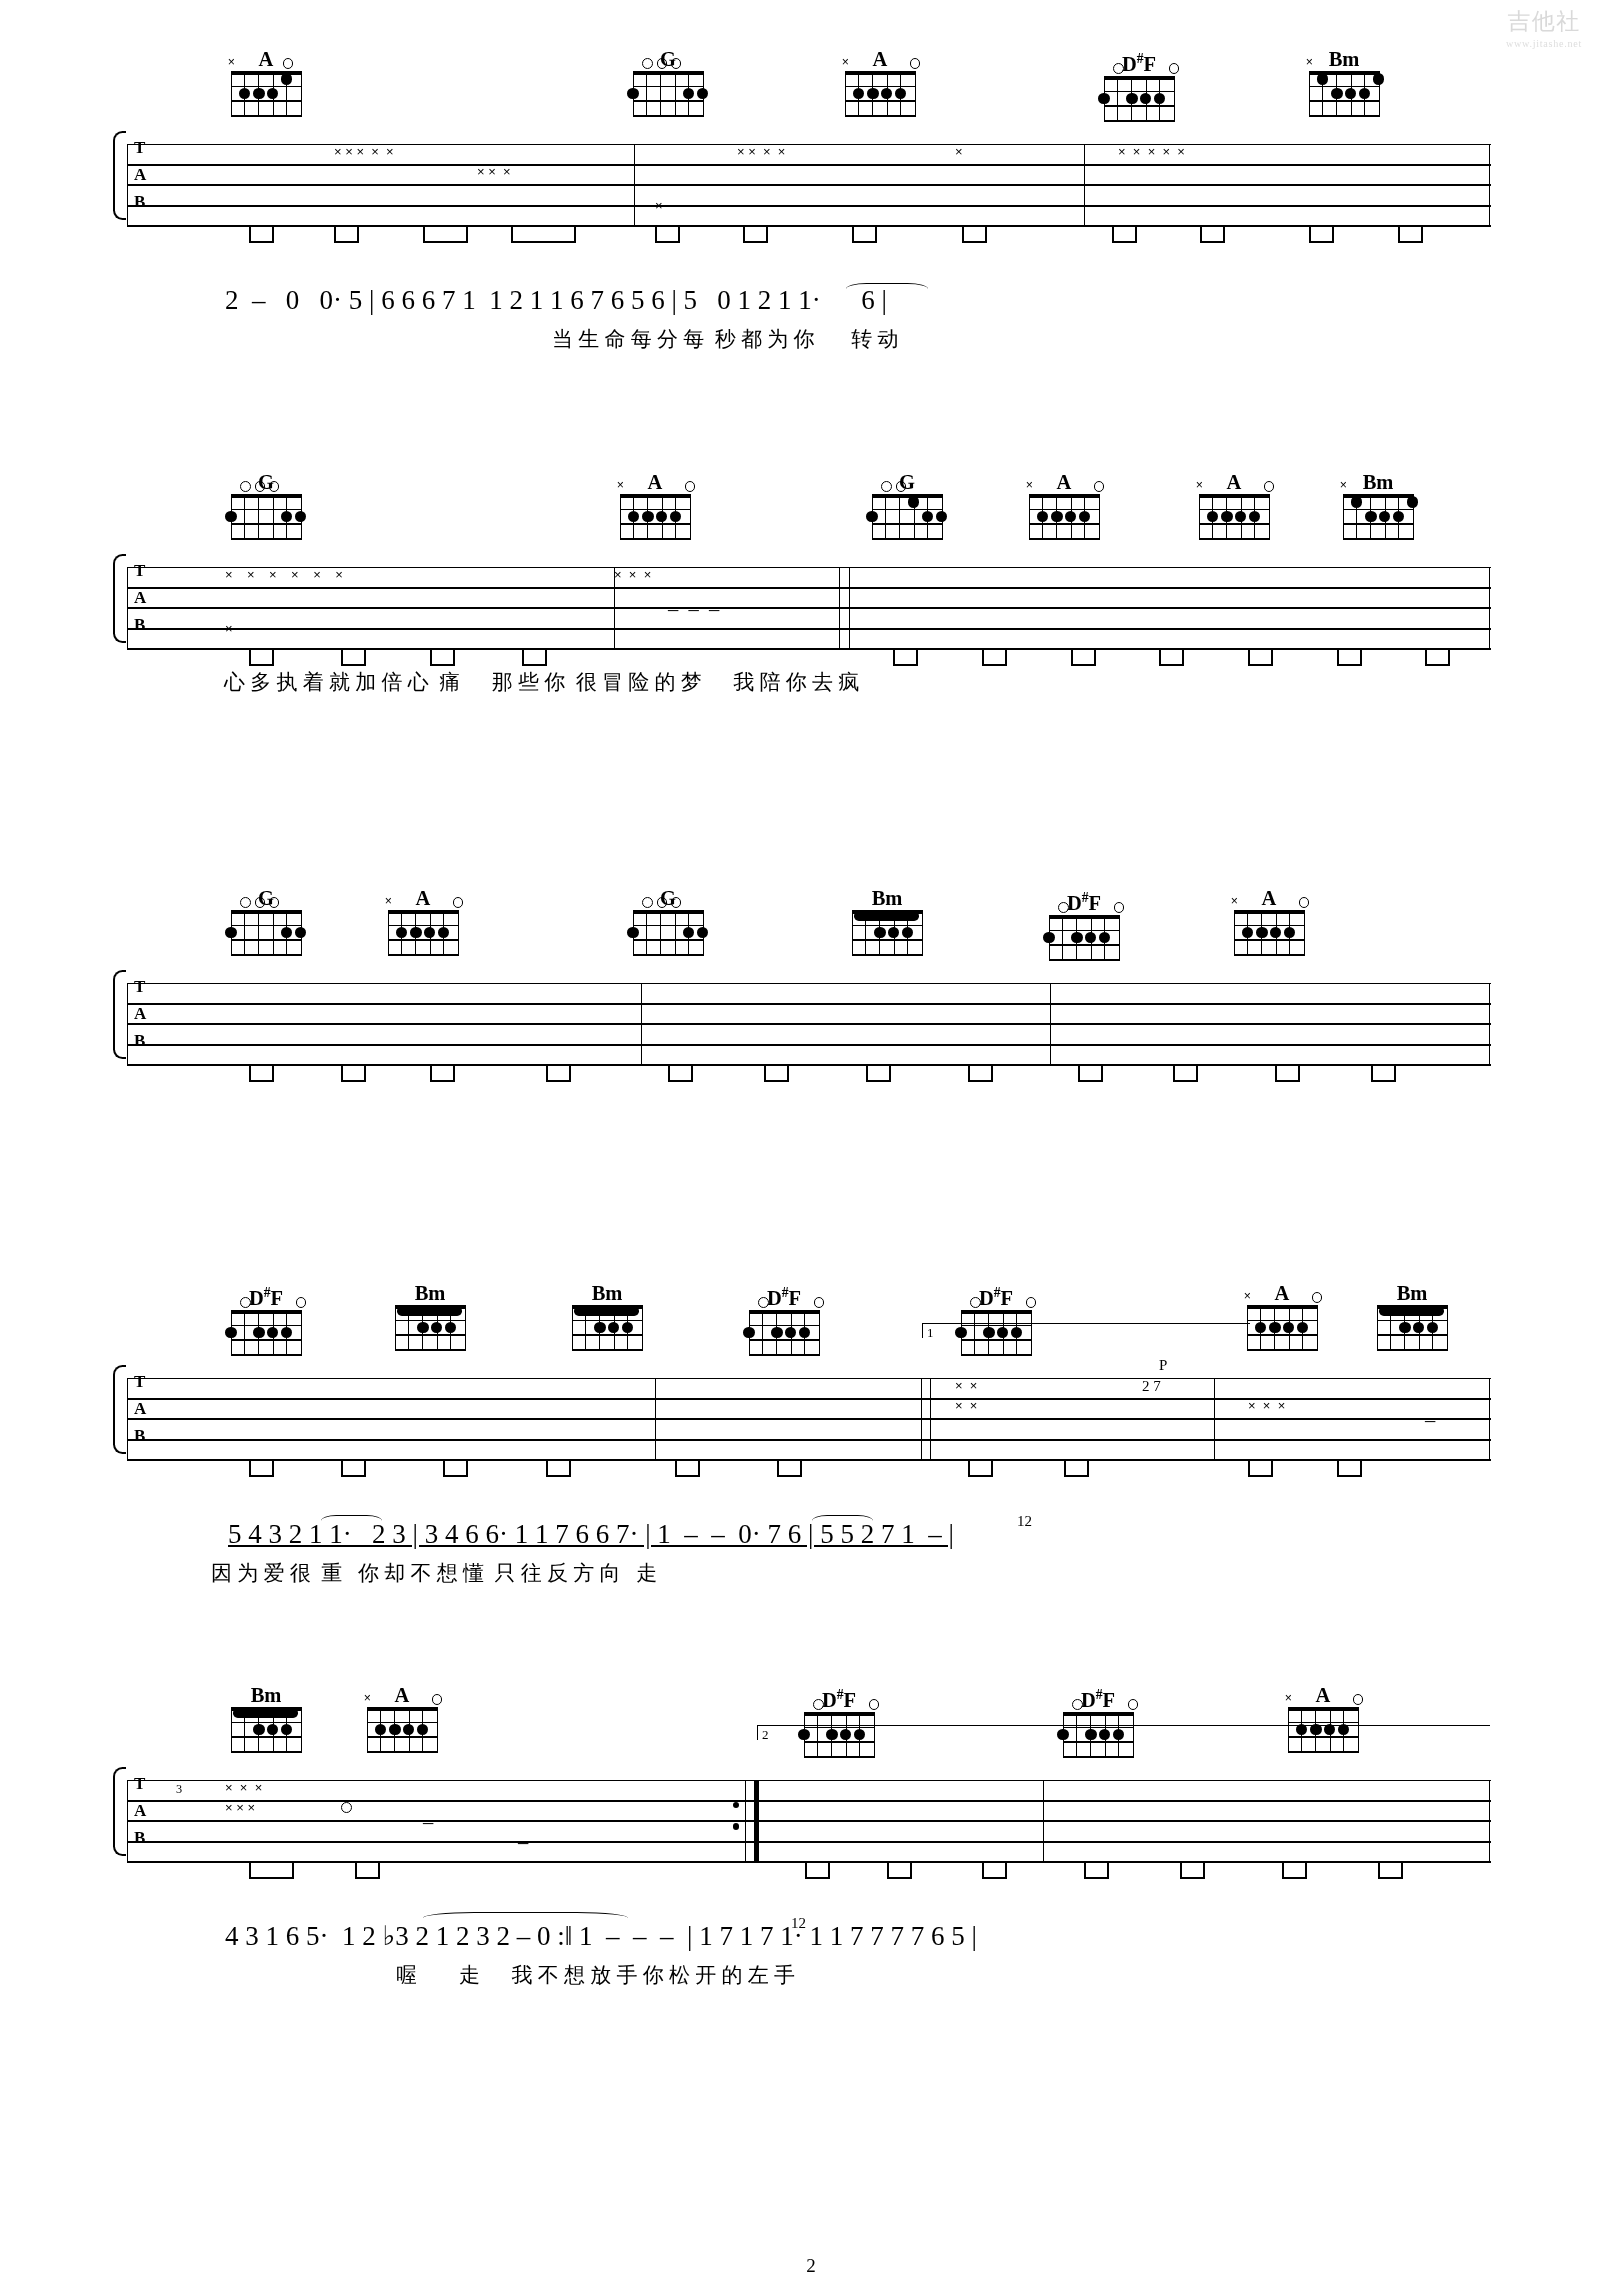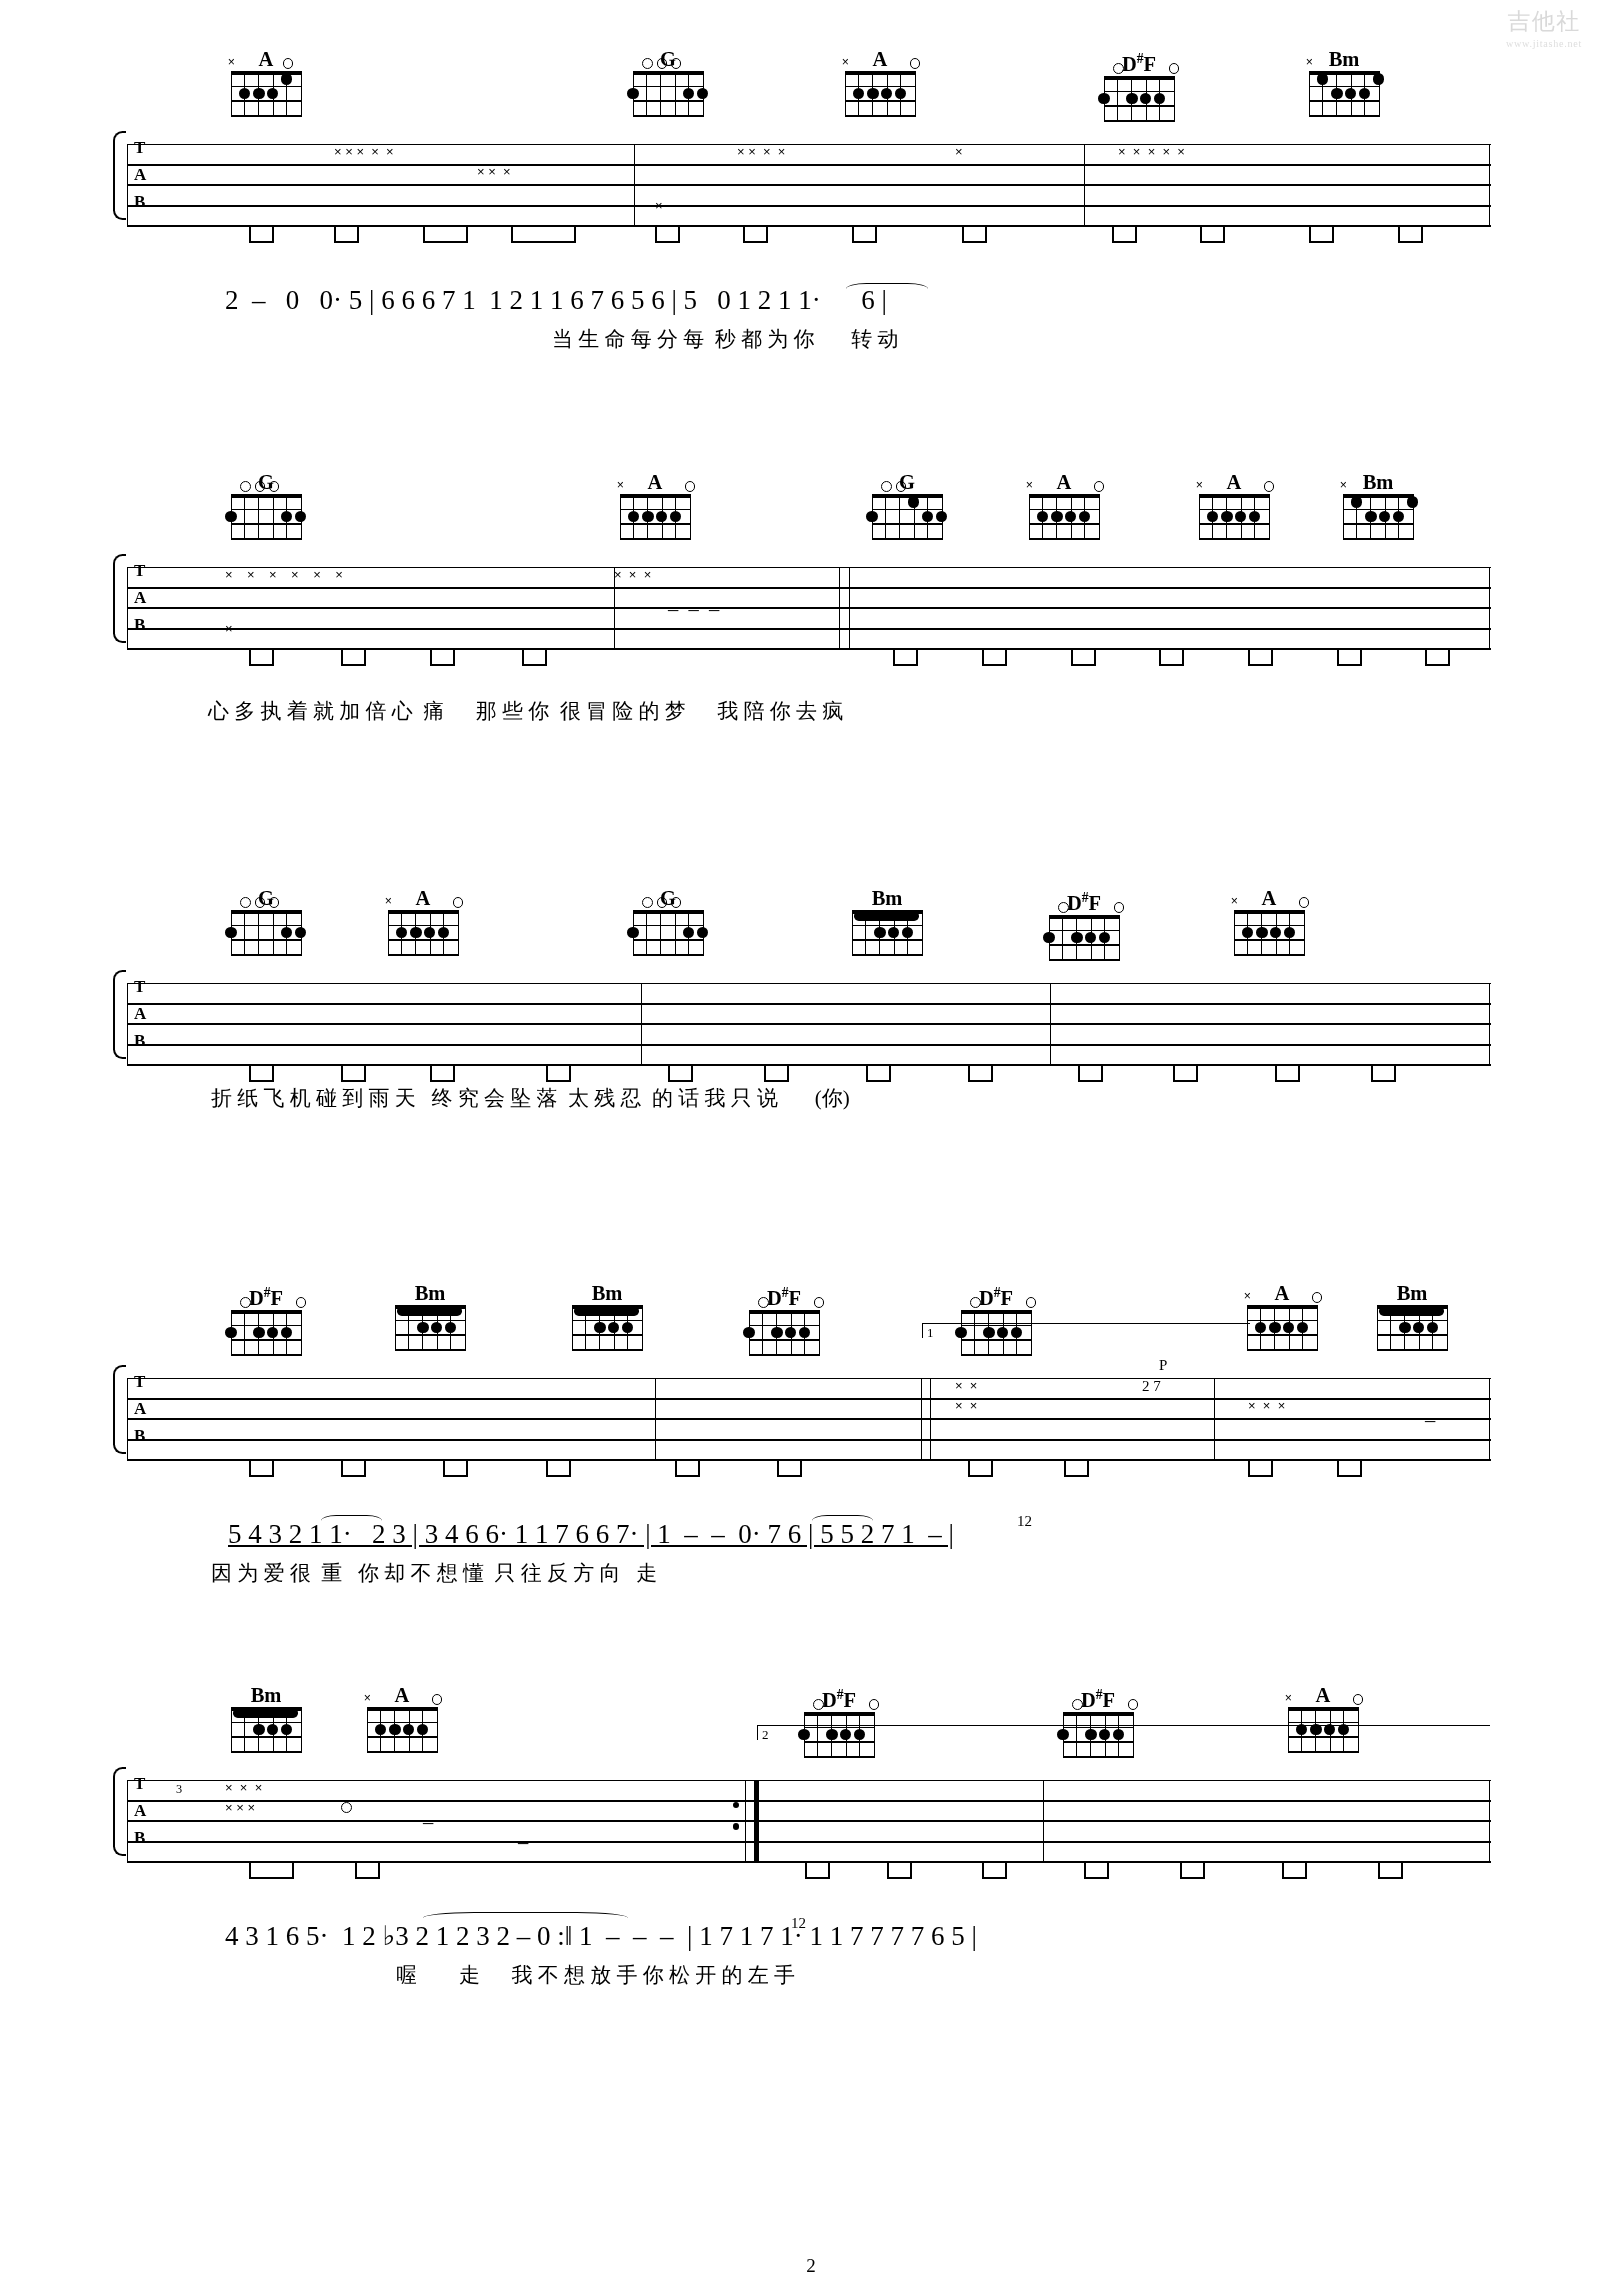--- a/index.html
+++ b/index.html
@@ -378,21 +378,21 @@
       <div class="beamgrp" style="left:893px;top:95px;width:20.5px;"></div>
       <div class="beamgrp" style="left:982px;top:95px;width:20.5px;"></div>
       <div class="beamgrp" style="left:1071px;top:95px;width:20.5px;"></div>
       <div class="beamgrp" style="left:1159px;top:95px;width:20.5px;"></div>
       <div class="beamgrp" style="left:1248px;top:95px;width:20.5px;"></div>
       <div class="beamgrp" style="left:1337px;top:95px;width:20.5px;"></div>
       <div class="beamgrp" style="left:1425px;top:95px;width:20.5px;"></div>
     </div>
 
     <div class="lyrics">
-      <div class="lyr" style="left:208px;margin-top:29px;">心 多 执 着 就 加 倍 心  痛      那 些 你  很 冒 险 的 梦      我 陪 你 去 疯</div>
+      <div class="lyr" style="left:224px;">心 多 执 着 就 加 倍 心  痛      那 些 你  很 冒 险 的 梦      我 陪 你 去 疯</div>
     </div>
   </div>
 
   <div class="system" style="top:887px;">
     <div class="chords">
       <div class="chord" style="left:225px;">
         <div class="cname">G</div>
         <div class="grid">
           <div class="nut"></div>
           <div class="hline" style="top:14.3px;"></div>
@@ -537,23 +537,20 @@
       <div class="beamgrp" style="left:668px;top:95px;width:20.5px;"></div>
       <div class="beamgrp" style="left:764px;top:95px;width:20.5px;"></div>
       <div class="beamgrp" style="left:866px;top:95px;width:20.5px;"></div>
       <div class="beamgrp" style="left:968px;top:95px;width:20.5px;"></div>
       <div class="beamgrp" style="left:1078px;top:95px;width:20.5px;"></div>
       <div class="beamgrp" style="left:1173px;top:95px;width:20.5px;"></div>
       <div class="beamgrp" style="left:1275px;top:95px;width:20.5px;"></div>
       <div class="beamgrp" style="left:1371px;top:95px;width:20.5px;"></div>
     </div>
 
-    <div class="lyrics">
-      <div class="lyr" style="left:211px;">折 纸 飞 机 碰 到 雨 天   终 究 会 坠 落  太 残 忍  的 话 我 只 说       (你)</div>
-    </div>
   </div>
 
   <div class="system" style="top:1282px;">
     <div class="chords">
       <div class="chord" style="left:225px;">
         <div class="cname">D<sup>#</sup>F</div>
         <div class="grid">
           <div class="nut"></div>
           <div class="hline" style="top:14.3px;"></div>
             <div class="hline" style="top:29px;"></div>

